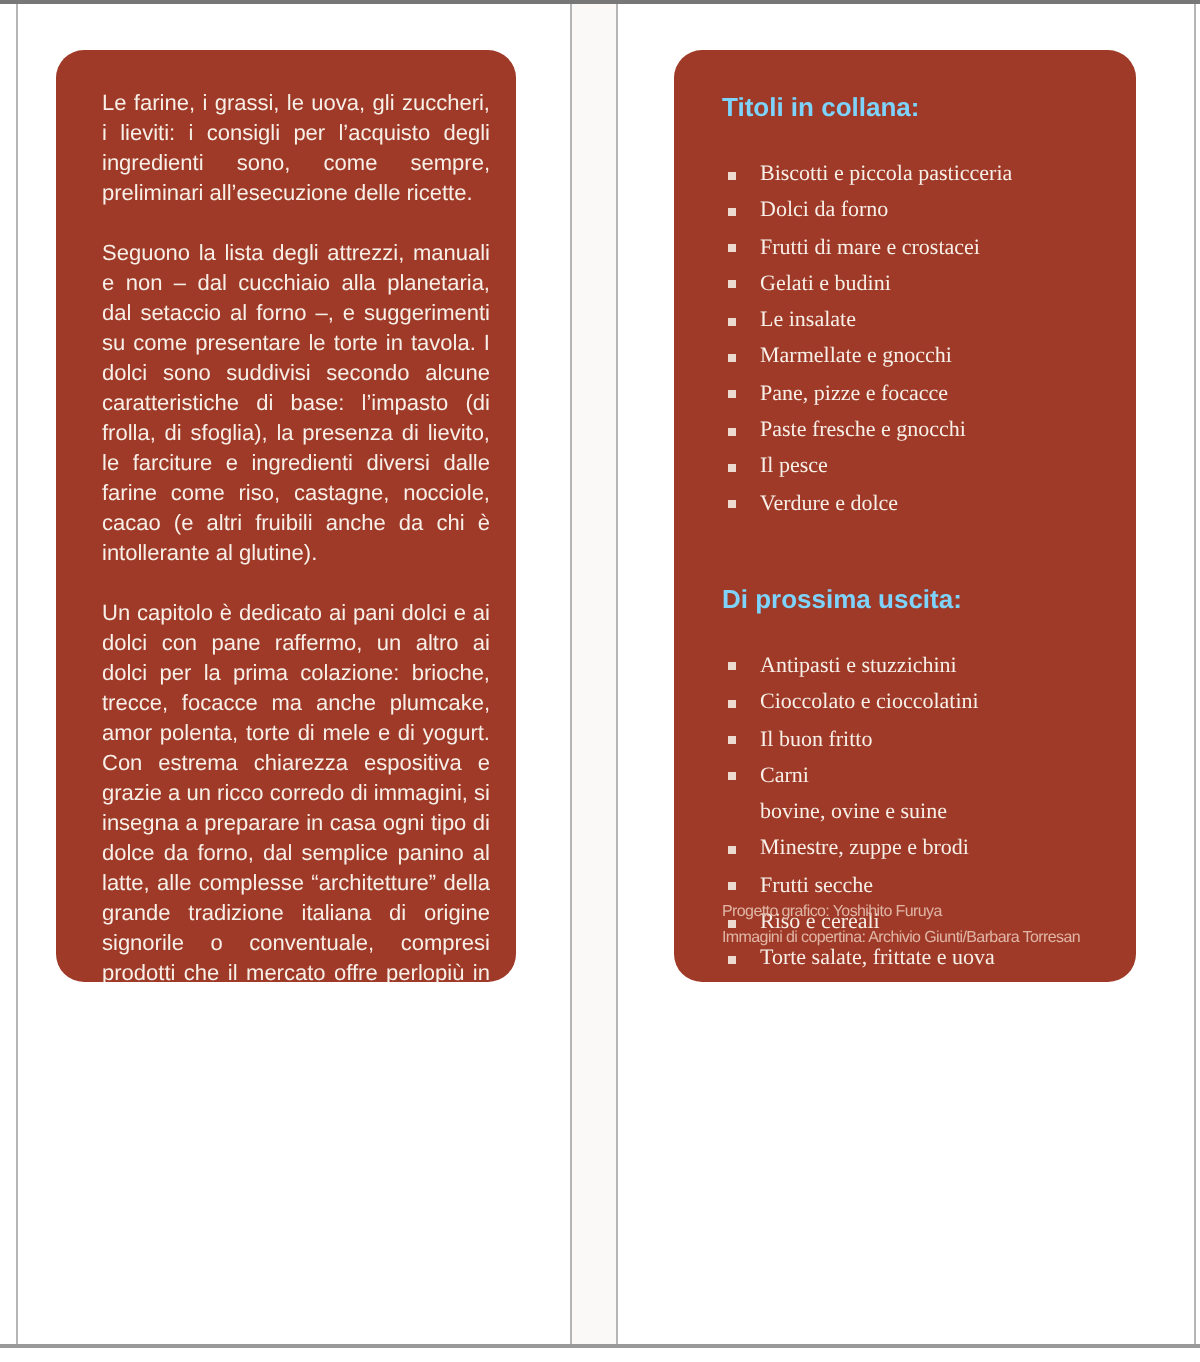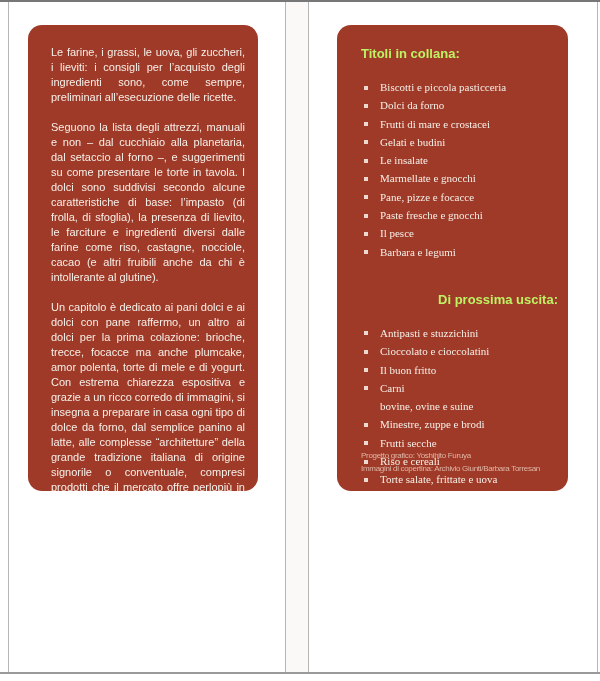--- a/index.html
+++ b/index.html
@@ -45,23 +45,23 @@
     hyphens: auto;
     -webkit-hyphens: auto;
   }
 
   
   .panel-right h2 {
     margin: 0;
     font-size: 13px;
     line-height: 17px;
     font-weight: bold;
-    color: #bef264;
+    color: #7dd3fc;
   }
-  .panel-right h2.second { margin-top: 30px; text-align: right; }
+  .panel-right h2.second { margin-top: 30px; }
   .panel-right ul {
     list-style: none;
     margin: 16px 0 0 0;
     padding: 0;
   }
   .panel-right li {
     position: relative;
     padding-left: 19px;
     font-size: 11px;
     line-height: 18.3px;
@@ -138,21 +138,21 @@
         <li>
           <span class="bullet"></span>
           <span class="item-text">Paste fresche e gnocchi</span>
         </li>
         <li>
           <span class="bullet"></span>
           <span class="item-text">Il pesce</span>
         </li>
         <li>
           <span class="bullet"></span>
-          <span class="item-text">Barbara e legumi</span>
+          <span class="item-text">Verdure e dolce</span>
         </li>
       </ul>
 
     <h2 class="second">Di prossima uscita:</h2>
     <ul>
         <li>
           <span class="bullet"></span>
           <span class="item-text">Antipasti e stuzzichini</span>
         </li>
         <li>

